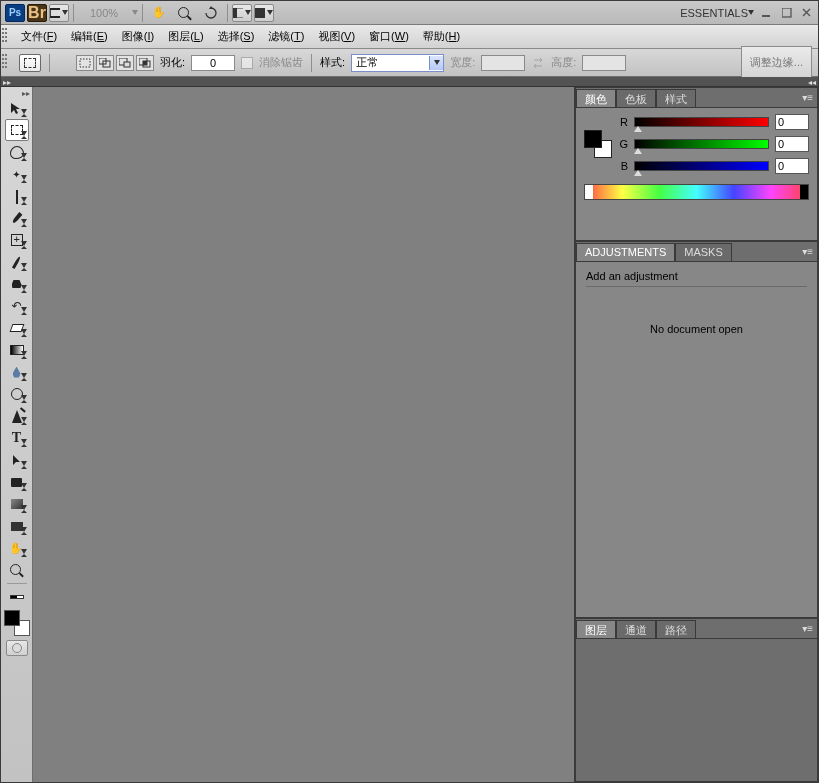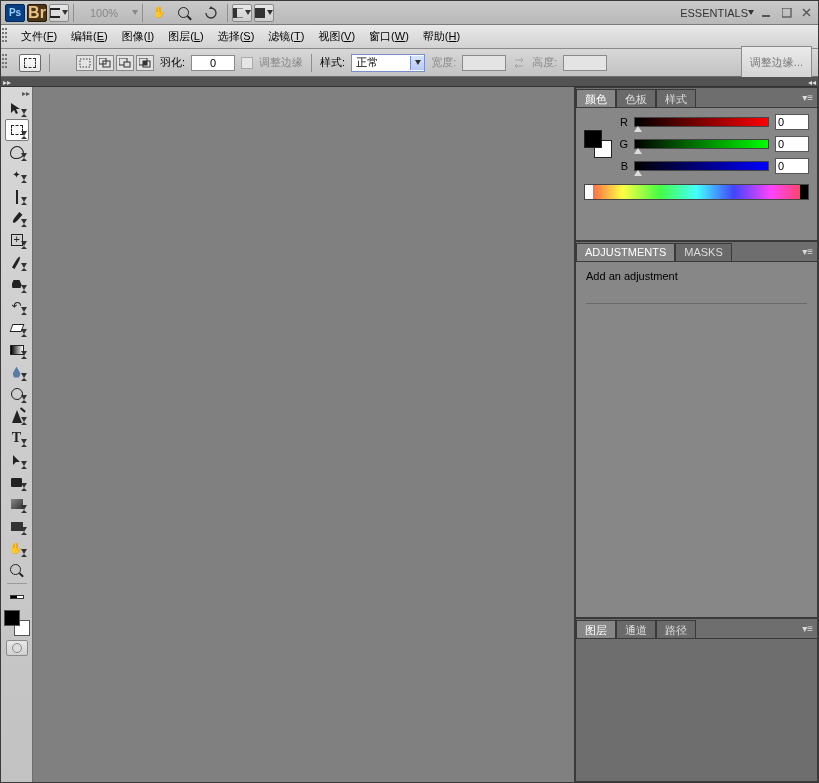--- a/index.html
+++ b/index.html
@@ -108,21 +108,21 @@
 .slider.g { background:linear-gradient(90deg,#000,#0f0); }
 .slider.b { background:linear-gradient(90deg,#000,#00f); }
 .slider .thumb { position:absolute; left:-1px; top:8px; width:0;height:0;border-left:4px solid transparent;border-right:4px solid transparent;border-bottom:6px solid #ddd; }
 .numbox { width:34px; height:16px; background:#fff; border:1px solid #555; font-size:11px; padding:0 2px; }
 .spectrum { height:16px; margin-top:6px; border:1px solid #444; background:linear-gradient(90deg,#f44,#ff4,#4f4,#4ff,#44f,#f4f,#f44); position:relative; }
 .spectrum::before{content:"";position:absolute;left:0;top:0;width:8px;height:100%;background:#fff}
 .spectrum::after{content:"";position:absolute;right:0;top:0;width:8px;height:100%;background:#000}
 
 
 .adjpanel { flex:1; background:#878787; padding:8px 10px; color:#000; }
-.adjtitle { margin-bottom:6px; border-bottom:1px solid #6a6a6a; padding-bottom:21px; }
+.adjtitle { margin-bottom:6px; border-bottom:1px solid #6a6a6a; padding-bottom:4px; }
 .nodoc { text-align:center; margin-top:36px; color:#000; }
 
 
 .layerspanel { height:164px; background:#6e6e6e; }
 .iconbar { display:flex; gap:2px; margin-left:18px; }
 .iconbar .ib { width:18px;height:16px;border:1px solid #888;background:#e3e3e3;display:flex;align-items:center;justify-content:center; }
 .tri { width:0;height:0;border-left:3px solid transparent;border-right:3px solid transparent;border-top:5px solid #333; }
 svg{display:block}
 </style>
 </head>
@@ -237,24 +237,24 @@
           <svg width="12" height="10">
             <rect x="0" y="0" width="8" height="7" fill="none" stroke="#333"></rect>
             <rect x="4" y="3" width="7" height="6" fill="none" stroke="#333"></rect>
             <rect x="4" y="3" width="4" height="4" fill="#333"></rect>
           </svg>
         </div>
     </div>
     <span class="lbl">羽化:</span>
     <input class="inp" value="0 px" style="">
     <div class="cb" style="opacity:.5"></div>
-    <span class="lbl dis">调整边缘</span>
+    <span class="lbl dis">消除锯齿</span>
     <div class="sep"></div>
     <span class="lbl">样式:</span>
-    <div class="sel" style="width:74px">
+    <div class="sel" style="width:93px">
       <span>正常</span>
       <div class="flex"></div>
       <div class="arrow">
           <span class="tri"></span>
         </div>
     </div>
     <span class="lbl dis">宽度:</span>
     <input class="inp dis" disabled="" value="" style="">
     <svg width="14" height="12" style="opacity:.4">
         <path d="M3 3 L11 3 M9 1 L11 3 L9 5 M11 9 L3 9 M5 7 L3 9 L5 11" stroke="#666" fill="none"></path>
@@ -424,20 +424,21 @@
       </div>
 
       <div class="panel" style="flex:1">
         <div class="tabbar">
           <div class="tab active">ADJUSTMENTS</div>
           <div class="tab">MASKS</div>
           <span class="tabmenu">▾≡</span>
         </div>
         <div class="adjpanel">
           <div class="adjtitle">Add an adjustment</div>
+          <div class="nodoc">No document open</div>
         </div>
       </div>
 
       <div class="panel layerspanel">
         <div class="tabbar">
           <div class="tab active">图层</div>
           <div class="tab">通道</div>
           <div class="tab">路径</div>
           <span class="tabmenu">▾≡</span>
         </div>

